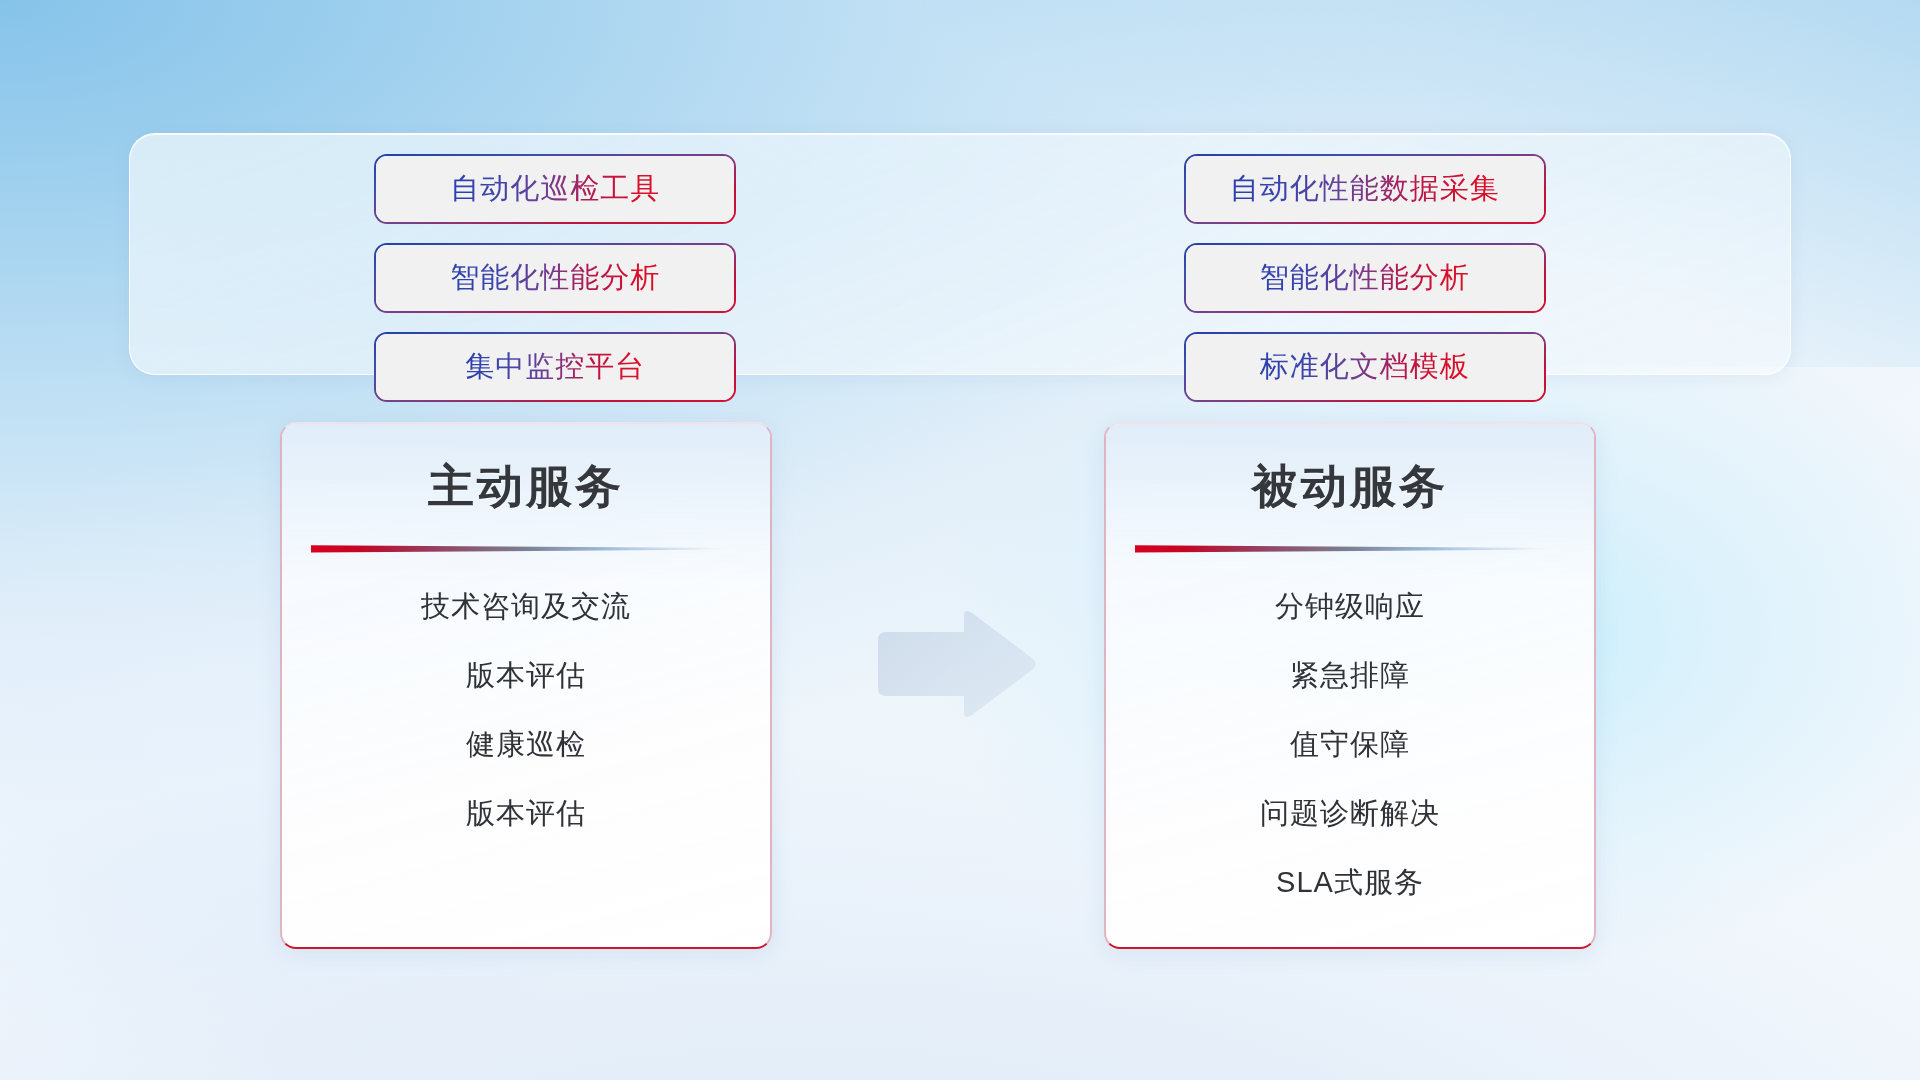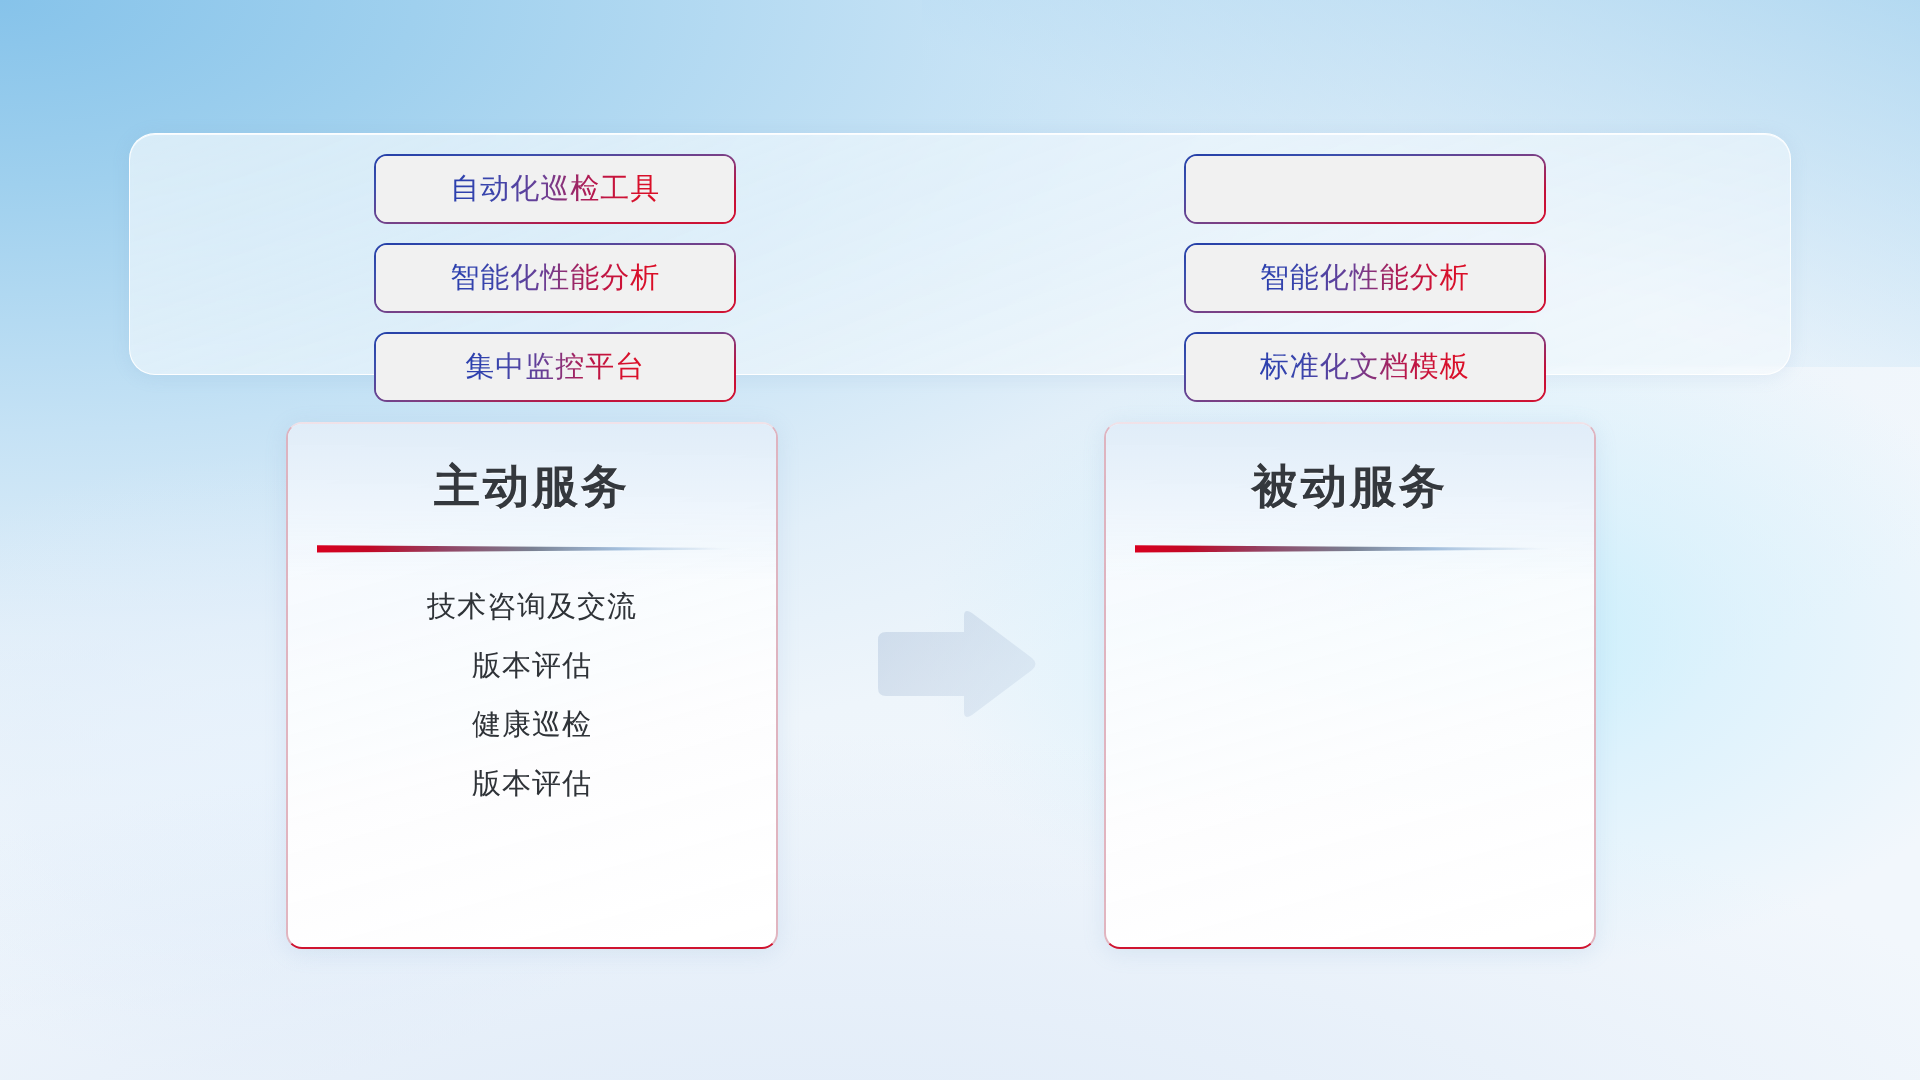--- a/index.html
+++ b/index.html
@@ -85,41 +85,41 @@
     border-left-color:rgba(200,120,140,.55);
     border-right-color:rgba(200,120,140,.55);
     box-shadow:0 4px 22px rgba(120,160,200,.16);
     overflow:hidden;
   }
   .service-card::after{
     content:""; position:absolute; left:-2px; right:-2px; top:-2px; height:160px;
     background:linear-gradient(180deg, rgba(223,236,248,.97) 0%, rgba(236,244,252,.85) 55%, rgba(250,252,254,0) 100%);
     pointer-events:none;
   }
-  #card-active{ left:286px; }
+  #card-active{ left:280px; }
   #card-passive{ left:1104px; }
 
   .card-head{ position:relative; z-index:3; padding-top:32px; }
   .card-title{
     text-align:center;
     font-size:46px; font-weight:bold; letter-spacing:3px;
     color:#34383d;
     text-shadow:0 1px 1px rgba(255,255,255,.85);
   }
   .card-divider{
     position:relative; z-index:3;
     margin:26px auto 0; width:430px; height:9px;
   }
   .card-divider svg{ display:block; width:100%; height:100%; }
 
   .card-list{
     position:relative; z-index:3;
     margin-top:34px;
     display:flex; flex-direction:column;
-    align-items:center; gap:19px;
+    align-items:center; gap:29px;
   }
   .card-item{
     font-size:29px; color:#2f3338; letter-spacing:1px; white-space:nowrap;
   }
 
   
   #flow-arrow{
     position:absolute; left:872px; top:608px; width:165px; height:112px;
   }
   #flow-arrow svg{ display:block; width:100%; height:100%; }
@@ -135,20 +135,21 @@
 
 <div id="tools-panel">
 
   <div class="tool-btn">
     <div class="tool-btn-inner"></div>
     <span class="tool-btn-label">自动化巡检工具</span>
   </div>
 
   <div class="tool-btn">
     <div class="tool-btn-inner"></div>
+    <span class="tool-btn-label">自动化性能数据采集</span>
   </div>
 
   <div class="tool-btn">
     <div class="tool-btn-inner"></div>
     <span class="tool-btn-label">智能化性能分析</span>
   </div>
 
   <div class="tool-btn">
     <div class="tool-btn-inner"></div>
     <span class="tool-btn-label">智能化性能分析</span>
@@ -224,13 +225,20 @@
           <stop offset="50%" stop-color="#6c7386" stop-opacity=".9"></stop>
           <stop offset="70%" stop-color="#8fb0d4" stop-opacity=".8"></stop>
           <stop offset="88%" stop-color="#bed4e8" stop-opacity=".45"></stop>
           <stop offset="100%" stop-color="#ffffff" stop-opacity="0"></stop>
         </linearGradient>
       </defs>
       <path d="M0,1.2 L430,4.0 L430,5.4 L0,8.6 Z" fill="url(#divGradB)"></path>
     </svg>
   </div>
 
+  <div class="card-list">
+    <div class="card-item">分钟级响应</div>
+    <div class="card-item">紧急排障</div>
+    <div class="card-item">值守保障</div>
+    <div class="card-item">问题诊断解决</div>
+    <div class="card-item">SLA式服务</div>
+  </div>
 </div>
 
 </body></html>

